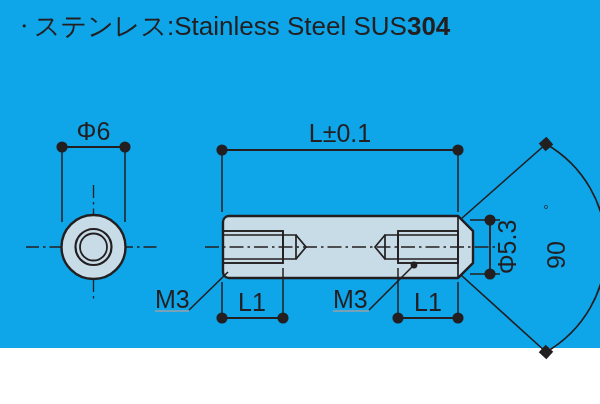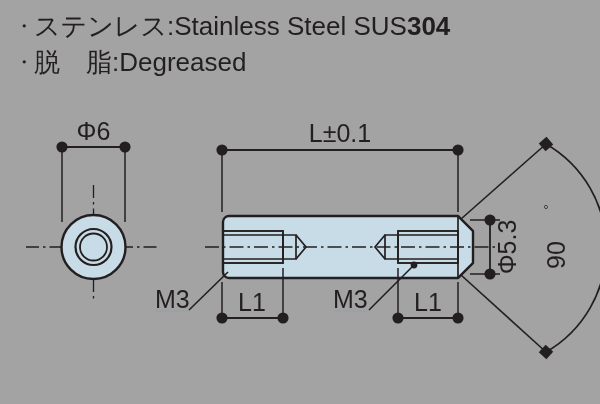--- a/index.html
+++ b/index.html
@@ -1,39 +1,36 @@
 <!DOCTYPE html>
 <html><head>
 <meta charset="utf-8">
 <style>
   html,body{margin:0;padding:0;background:#ffffff;}
   body{width:600px;height:404px;overflow:hidden;
        font-family:"Liberation Sans","DejaVu Sans",sans-serif;color:#231f20;}
-  #root{position:relative;width:600px;height:404px;background:#a3a3a3;}
+  #root{position:relative;width:600px;height:348px;background:#0ea5e9;}
   .spec-block{position:absolute;left:14px;top:8px;width:580px;}
   .spec-line{font-size:26px;line-height:36px;letter-spacing:0px;white-space:nowrap;
              font-weight:500;color:#231f20;}
   .spec-line .bullet{font-size:20px;vertical-align:2px;}
   .spec-line .bold{font-weight:700;}
   svg.draw{position:absolute;left:0;top:0;width:600px;height:404px;}
   .dimtext{font-family:"Liberation Sans","DejaVu Sans",sans-serif;
            font-size:25px;fill:#231f20;font-weight:500;}
   .degsym{font-size:13px;}
 </style>
 </head>
 <body>
 
 <div id="root">
 
   <div class="spec-block">
     <div class="spec-line">
       <span class="bullet">・</span><span>ステンレス</span><span>:</span><span>Stainless Steel SUS</span><span class="bold">304</span>
-    </div>
-    <div class="spec-line">
-      <span class="bullet">・</span><span>脱　脂</span><span>:</span><span>Degreased</span>
     </div>
   </div>
 
   <svg class="draw" viewBox="0 0 600 404">
     <defs>
       <marker id="dotm" markerWidth="7" markerHeight="7" refX="3.5" refY="3.5" orient="auto">
         <circle cx="3.5" cy="3.5" r="3.1" fill="#231f20"></circle>
       </marker>
       <marker id="sqm" markerWidth="8" markerHeight="8" refX="4" refY="4" orient="auto">
         <rect x="0.8" y="0.8" width="6.4" height="6.4" fill="#231f20"></rect>

